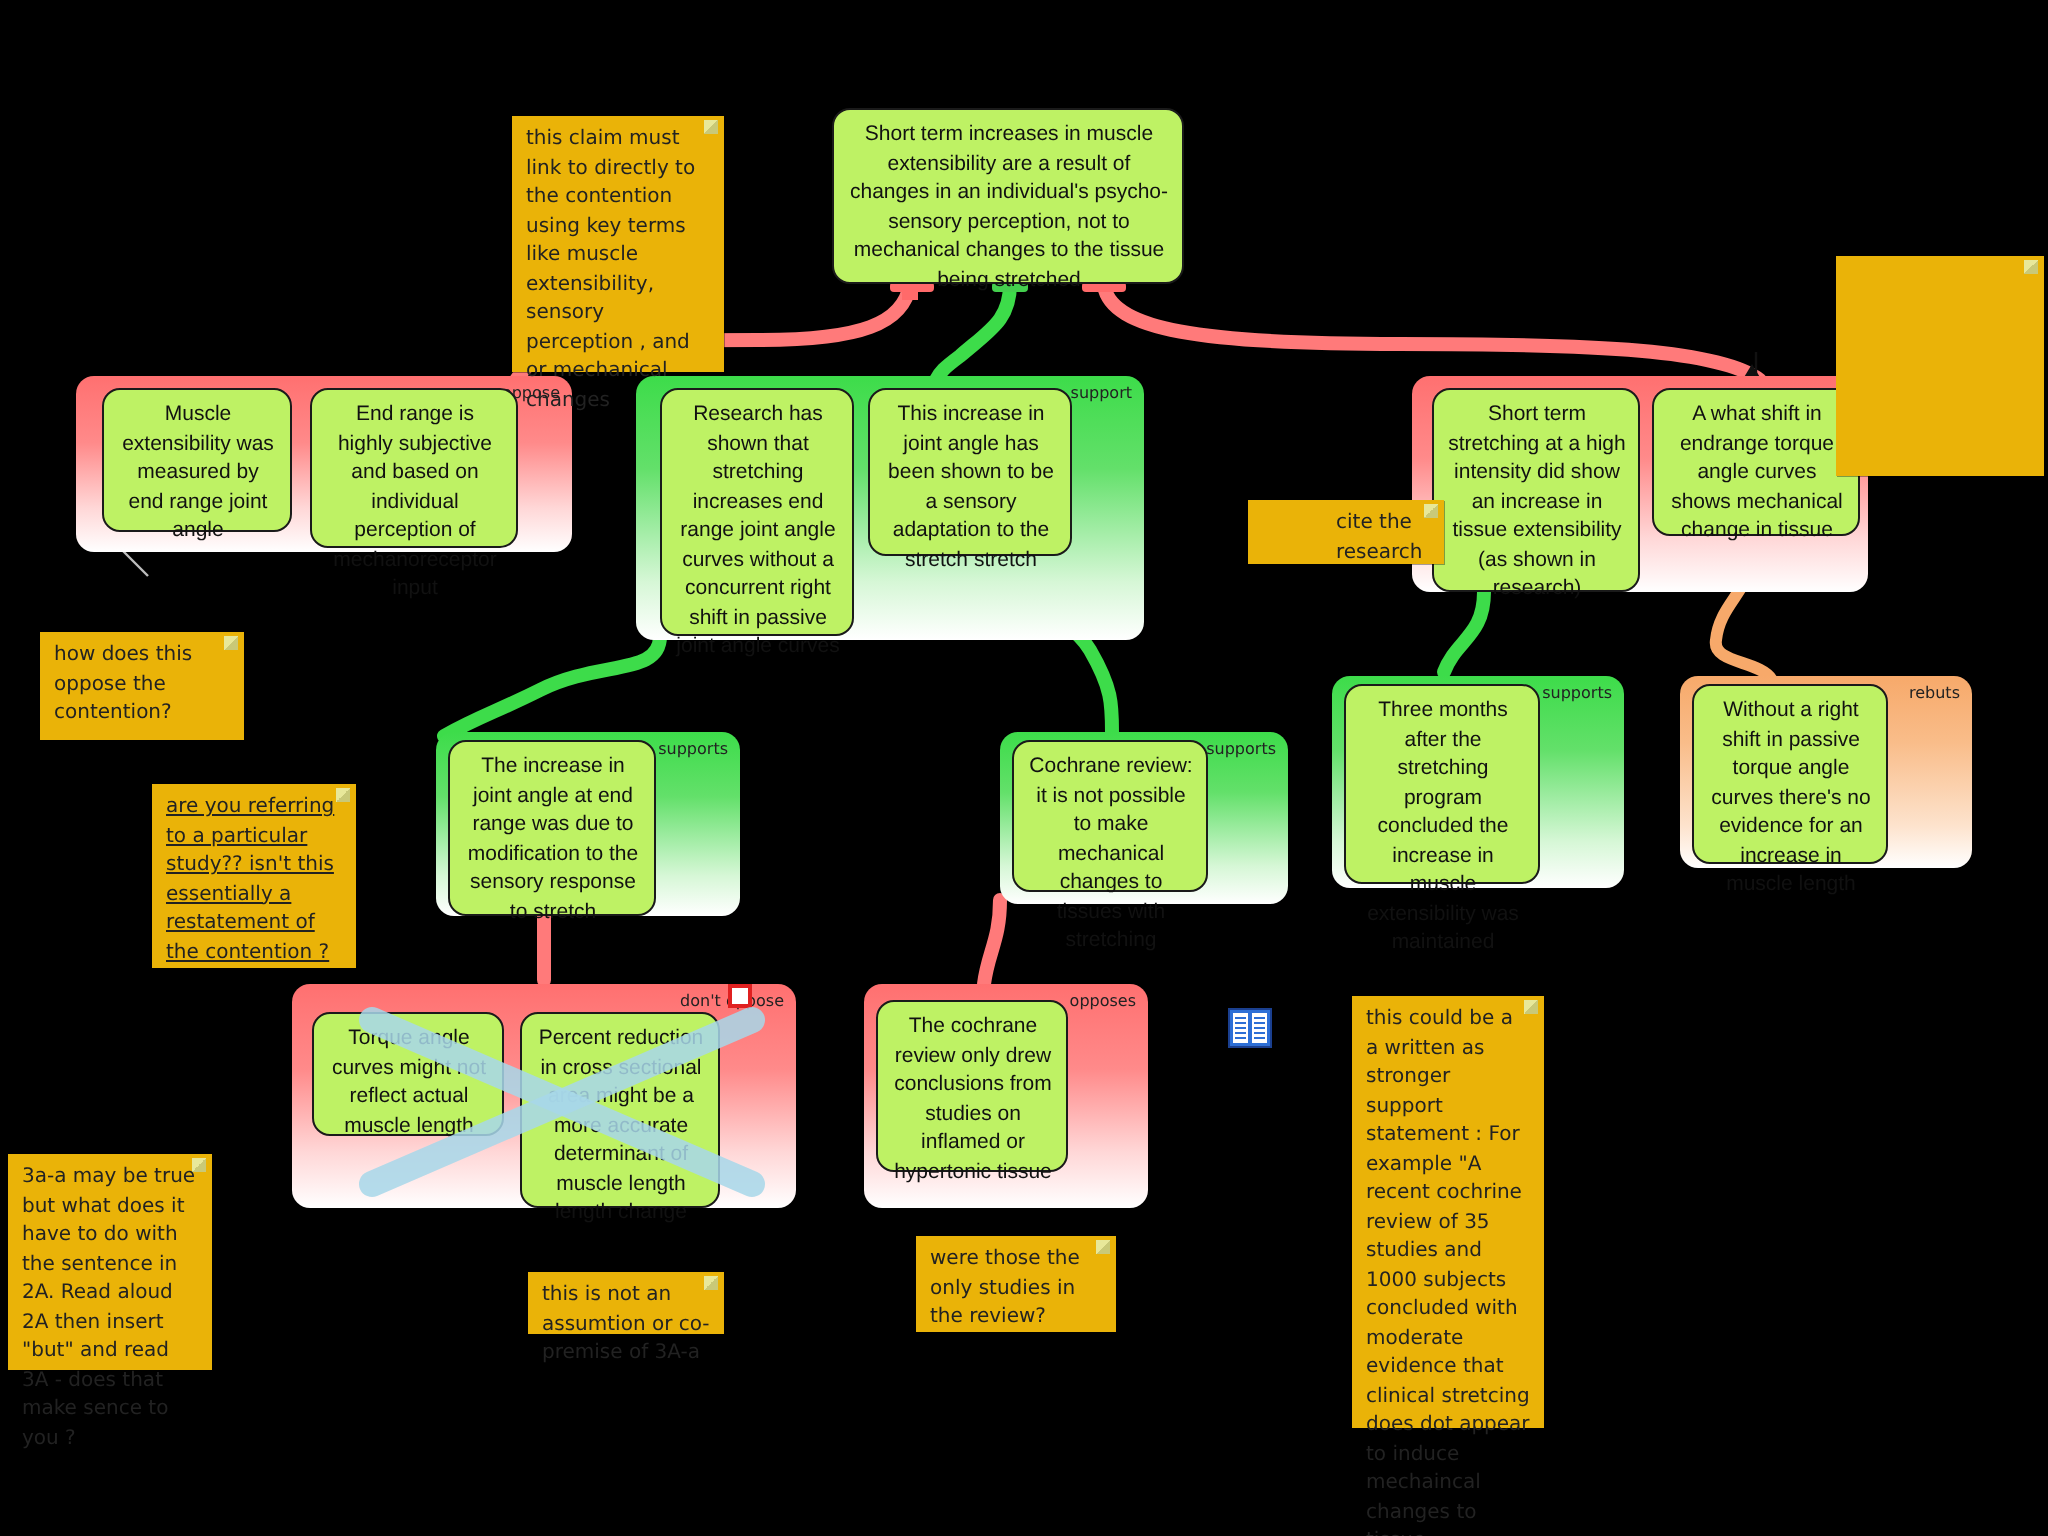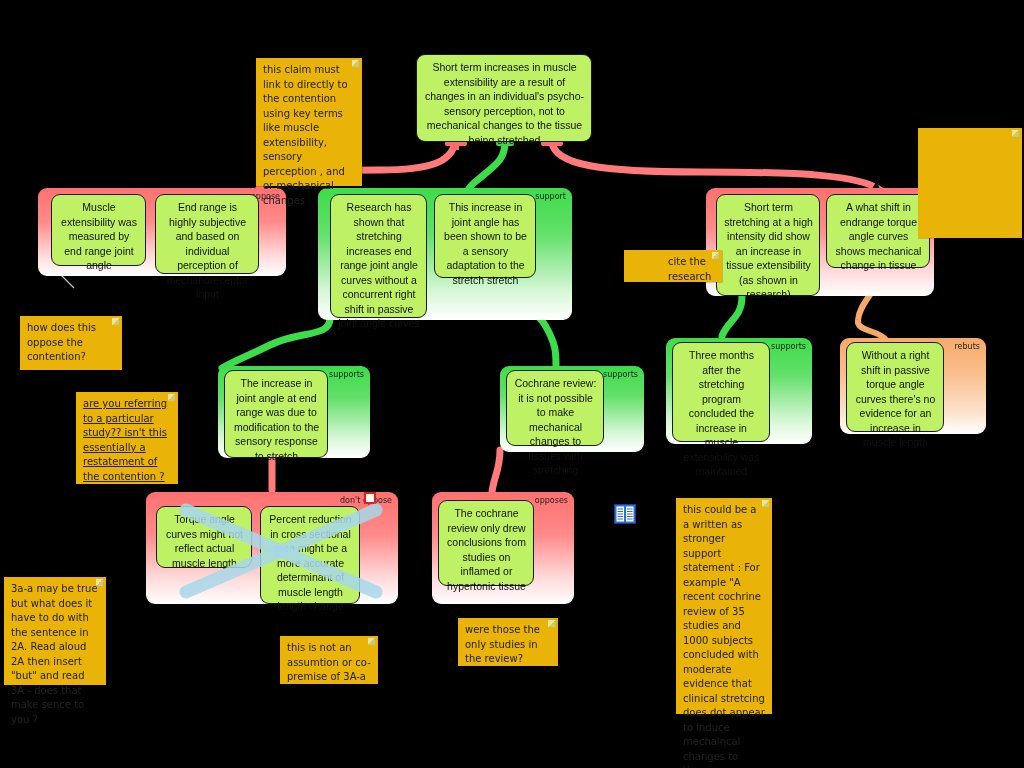--- a/index.html
+++ b/index.html
@@ -175,21 +175,21 @@
   <div class="note" style="left:76px;top:392px;width:102px;height:92px;text-decoration:underline;">
     <div class="fold"></div>
     <span>are you referring to a particular study??  isn't this essentially a restatement of the contention ?</span>
   </div>
 
   <div class="note" style="left:4px;top:540px;width:102px;height:108px;margin-top:37px;">
     <div class="fold"></div>
     <span>3a-a may be true but what does it have to do with the sentence in 2A.  Read aloud 2A then insert "but" and read 3A - does that make sence to you ?</span>
   </div>
 
-  <div class="note" style="left:280px;top:636px;width:98px;height:48px;">
+  <div class="note" style="left:264px;top:636px;width:98px;height:31px;">
     <div class="fold"></div>
     <span>this is not an assumtion or co-premise of 3A-a</span>
   </div>
 
   <div class="note" style="left:458px;top:618px;width:100px;height:48px;">
     <div class="fold"></div>
     <span>were those the only studies in the review?</span>
   </div>
 
   <div class="note" style="left:676px;top:498px;width:96px;height:216px;">

